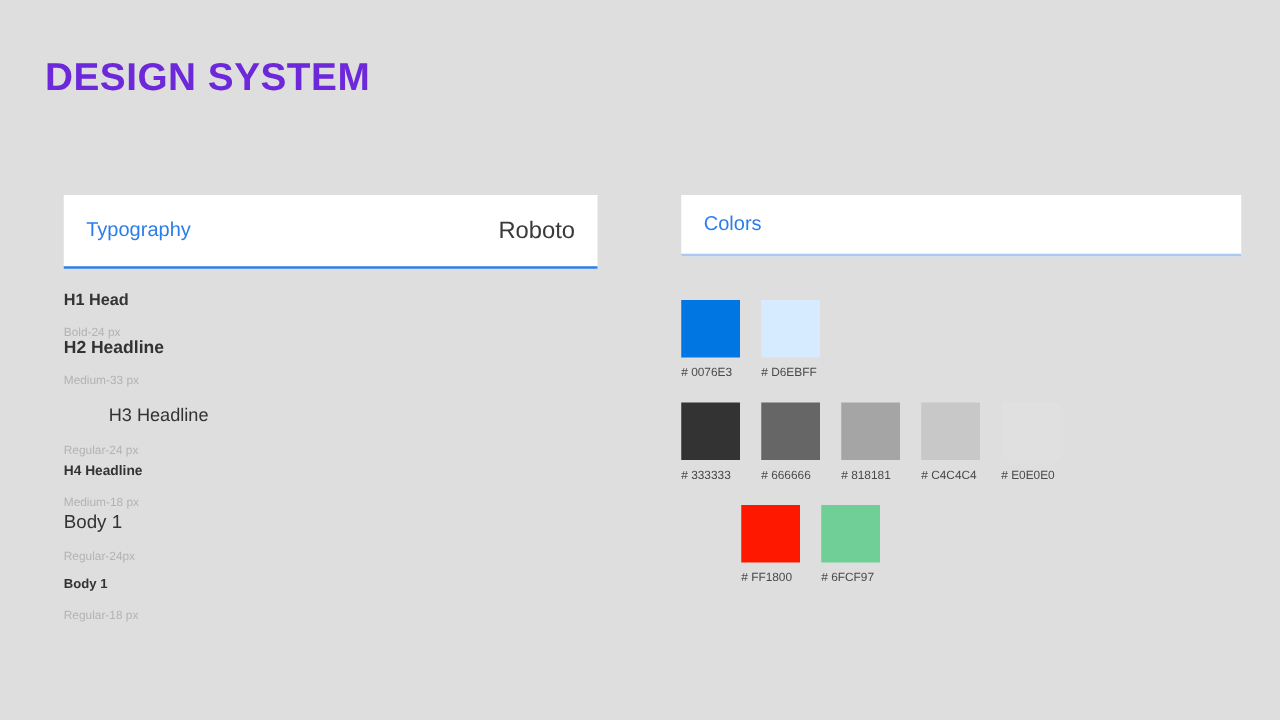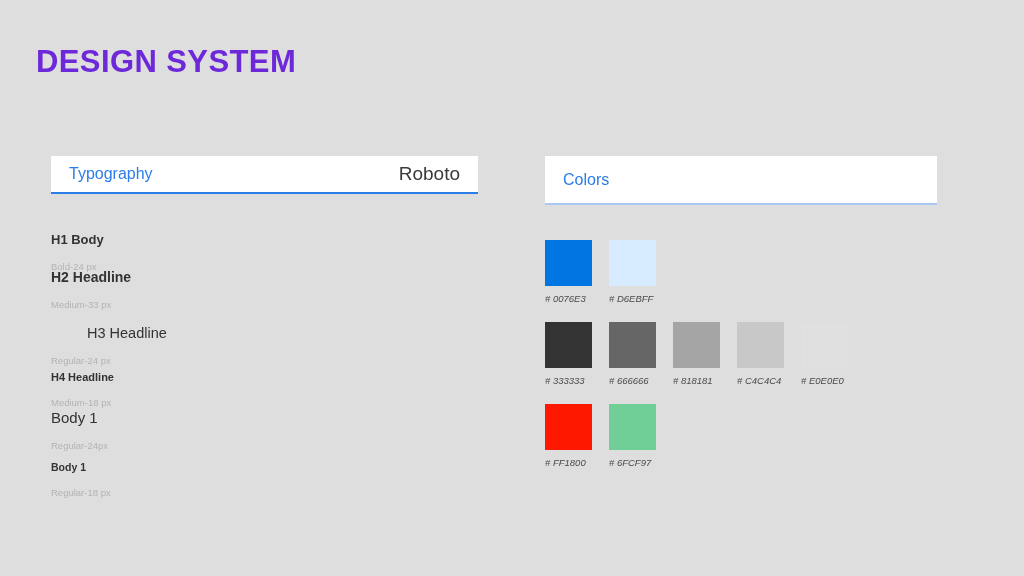--- a/index.html
+++ b/index.html
@@ -30,27 +30,27 @@
   
   .card {
     position: absolute;
     background: #ffffff;
     box-sizing: border-box;
   }
   #typography-card {
     left: 51px;
     top: 156px;
     width: 427px;
-    height: 38px;
+    height: 59px;
     border-bottom: 2px solid #2b7de9;
   }
   #colors-card {
     left: 545px;
     top: 156px;
-    width: 392px;
+    width: 448px;
     height: 49px;
     border-bottom: 2px solid #a9c9f2;
   }
   .card-inner {
     display: flex;
     align-items: center;
     justify-content: space-between;
     height: 100%;
     padding: 0 18px 0 18px;
     box-sizing: border-box;
@@ -108,25 +108,24 @@
     left: 545px;
     top: 240px;
   }
   .swatch-row {
     position: absolute;
     left: 0;
     display: flex;
   }
   .swatch-row.r0 { top: 0px; }
   .swatch-row.r1 { top: 82px; justify-content: center; }
-  .swatch-row.r2 { top: 164px; }
+  .swatch-row.r2 { top: 164px; margin-left: 48px; }
 
   .swatch-cell {
     width: 64px;
-    font-style: italic;
   }
   .swatch-chip {
     width: 47px;
     height: 46px;
   }
   .swatch-hex {
     display: block;
     margin-top: 7px;
     font-size: 9.5px;
     color: #4a4a4a;
@@ -146,21 +145,21 @@
 </div>
 
 <div class="card" id="colors-card">
   <div class="card-inner">
     <span class="card-label">Colors</span>
   </div>
 </div>
 
 <div id="type-list">
   <div class="type-row t-h1">
-    <span class="type-sample">H1 Body</span>
+    <span class="type-sample">H1 Head</span>
     <span class="type-spec">Bold-24 px</span>
   </div>
   <div class="type-row t-h2">
     <span class="type-sample">H2 Headline</span>
     <span class="type-spec">Medium-33 px</span>
   </div>
   <div class="type-row t-h3">
     <span class="type-sample">H3 Headline</span>
     <span class="type-spec">Regular-24 px</span>
   </div>

